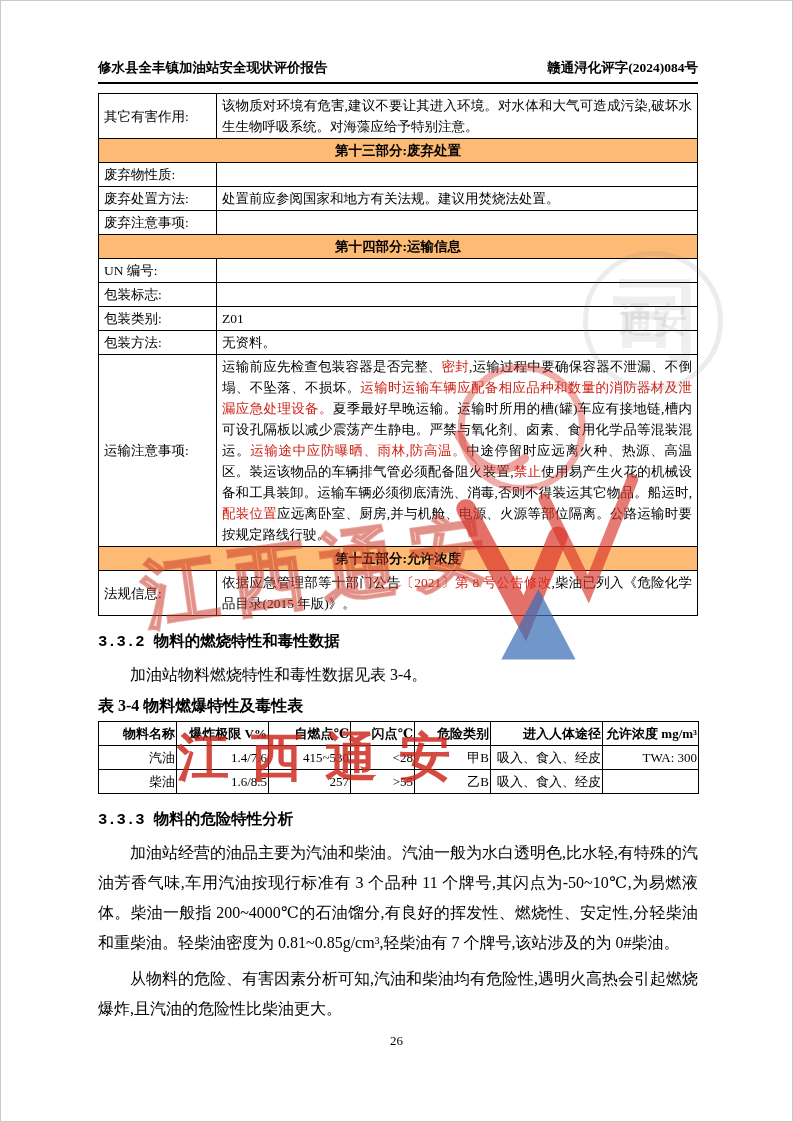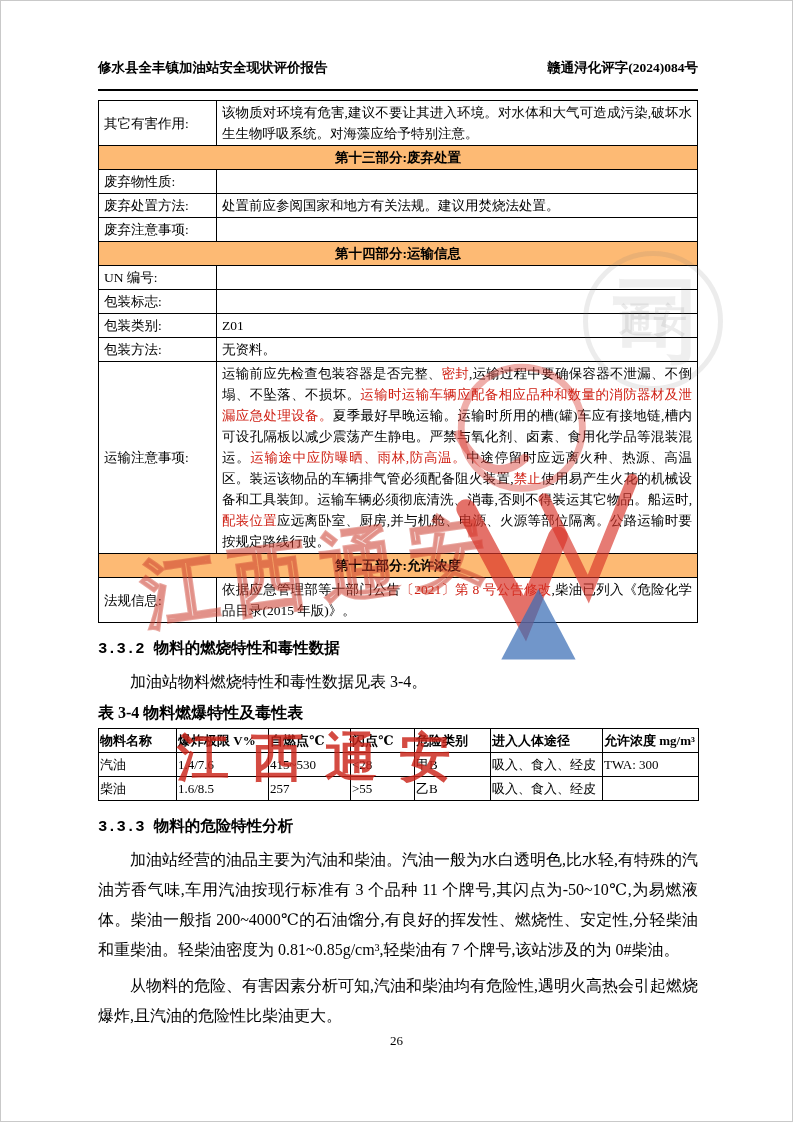--- a/index.html
+++ b/index.html
@@ -6,37 +6,37 @@
   html,body { background:#ffffff; }
   .page {
     position:relative; width:793px; height:1122px; background:#fff;
     border:1px solid #c9c9c9; overflow:hidden;
     font-family:"Liberation Serif","DejaVu Serif",serif; color:#000;
   }
   .content { position:absolute; left:97px; top:58px; width:600px; z-index:1; }
 
   .doc-header {
     display:flex; justify-content:space-between; align-items:flex-end;
-    font-size:13.5px; font-weight:bold; padding-bottom:12px;
+    font-size:13.5px; font-weight:bold; padding-bottom:5px;
     border-bottom:2px solid #000; margin-bottom:9px;
   }
 
   table.msds { width:100%; border-collapse:collapse; font-size:13.5px; }
   .msds td { border:1px solid #000; padding:1px 5px; line-height:21px; height:23px; vertical-align:middle; }
   .msds td.label { width:118px; text-align:left; padding-right:3px; }
   .msds td.value { text-align:left; text-align:justify; }
   .msds tr.section td { background:#fdba74; text-align:center; font-weight:bold; }
   .red-text { color:#cf2014; }
 
   .sec-heading { font-size:15.5px; font-weight:bold; margin:15px 0 8px;font-family:Liberation Mono, monospace; }
   .body-para { font-size:16px; line-height:30px; text-align:justify; text-indent:2em; margin-bottom:6px; }
 
   .table-title { text-align:left; font-weight:bold; font-size:16px; margin:6px 0 4px; }
   table.mat { width:100%; border-collapse:collapse; font-size:13px; table-layout:fixed; }
-  .mat th, .mat td { border:1px solid #000; text-align:left; padding:2px 1px; line-height:19px; height:23px; }
+  .mat th, .mat td { border:1px solid #000; text-align:right; padding:2px 1px; line-height:19px; height:23px; }
   .mat th { font-weight:bold; }
   .mat tbody td:first-child { font-weight:normal;margin-left:44px; }
 
   .page-number { position:absolute; bottom:72px; left:0; right:0; text-align:center; font-size:13px; z-index:1; }
 
   
   .watermark-layer { position:absolute; inset:0; pointer-events:none; z-index:5; }
   .wm-outline {
     position:absolute; left:140px; top:520px; font-size:76px; font-weight:bold;
     letter-spacing:14px; color:rgba(205,60,45,0.20);

